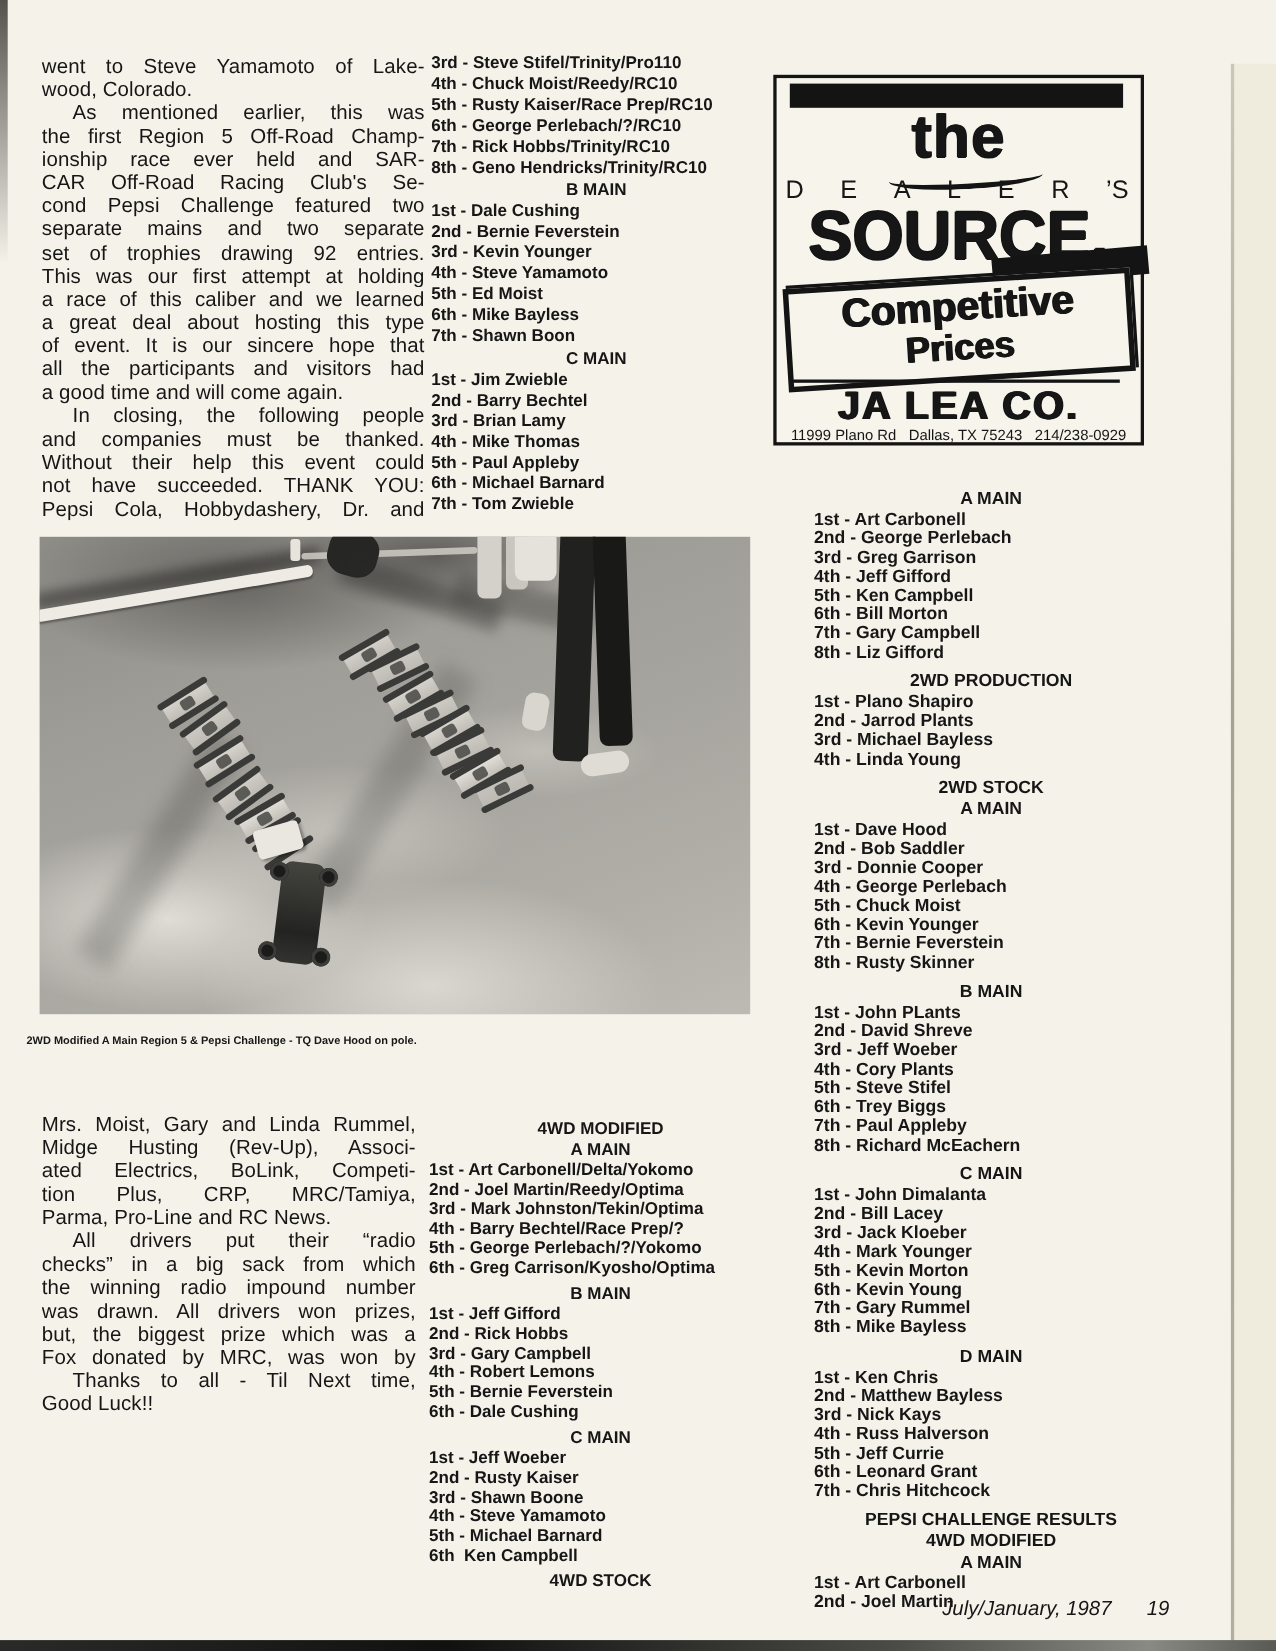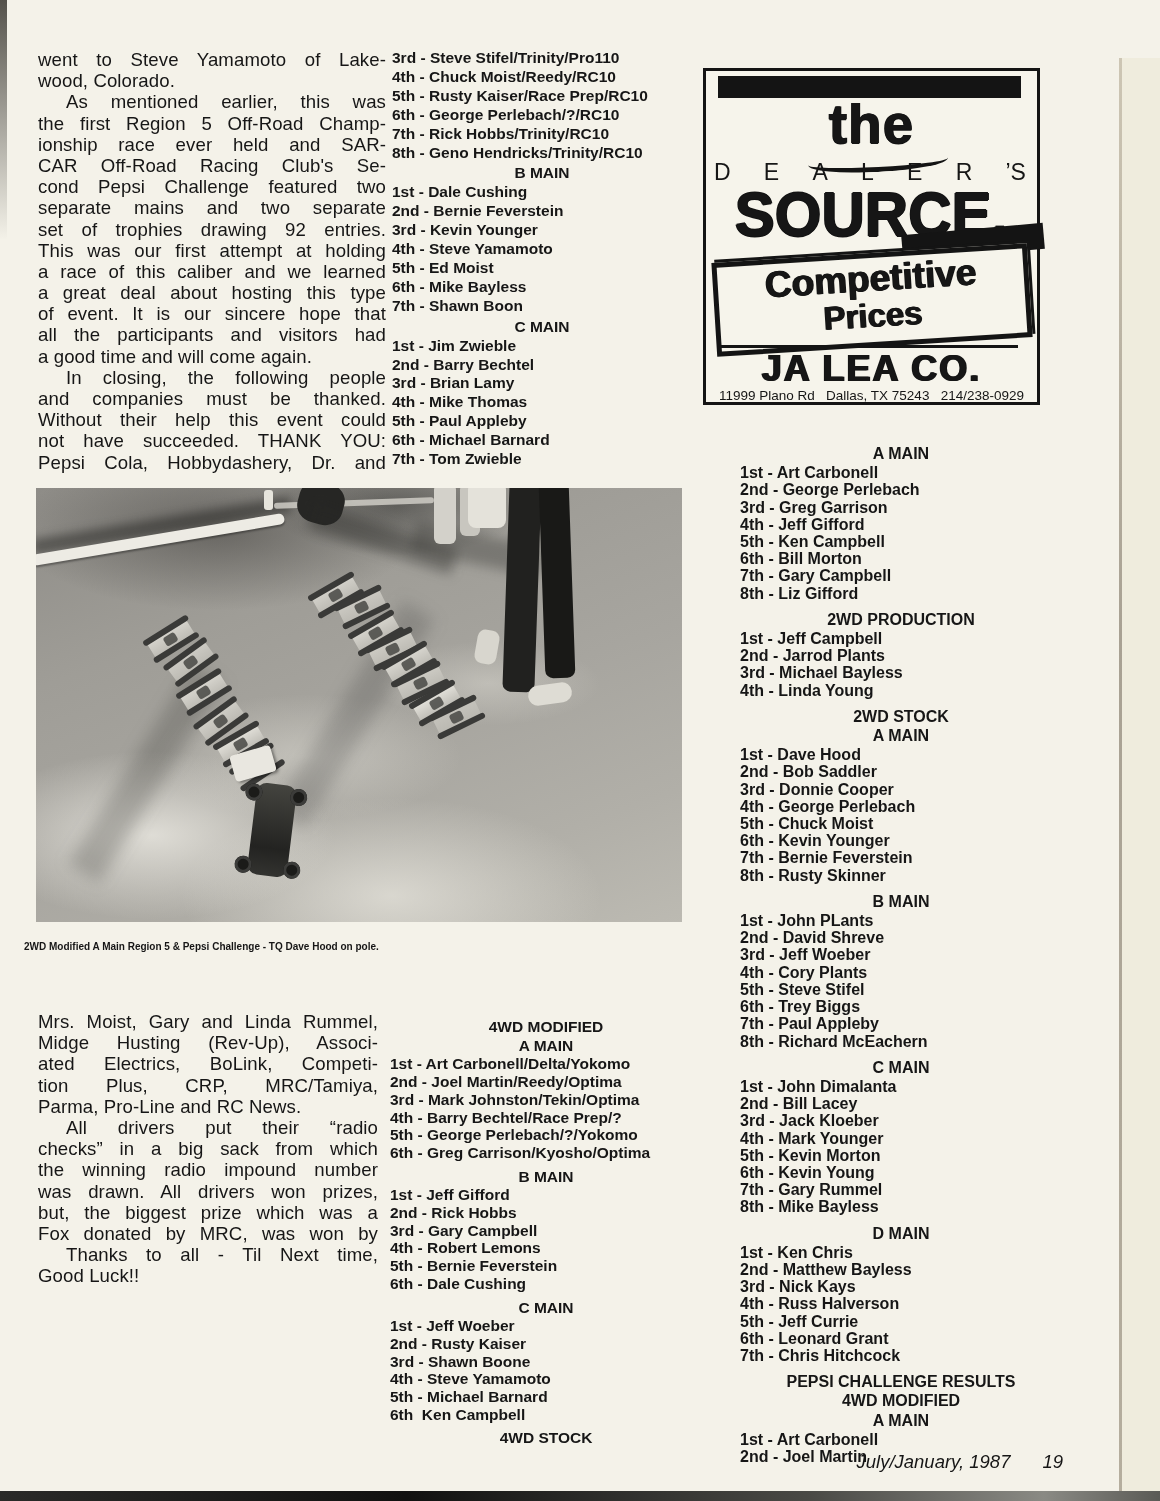--- a/index.html
+++ b/index.html
@@ -185,21 +185,21 @@
       <div class="lh">A MAIN</div>
       <div class="le">1st - Art Carbonell</div>
       <div class="le">2nd - George Perlebach</div>
       <div class="le">3rd - Greg Garrison</div>
       <div class="le">4th - Jeff Gifford</div>
       <div class="le">5th - Ken Campbell</div>
       <div class="le">6th - Bill Morton</div>
       <div class="le">7th - Gary Campbell</div>
       <div class="le">8th - Liz Gifford</div>
       <div class="lh">2WD PRODUCTION</div>
-      <div class="le">1st - Jeff Campbell</div>
+      <div class="le">1st - Plano Shapiro</div>
       <div class="le">2nd - Jarrod Plants</div>
       <div class="le">3rd - Michael Bayless</div>
       <div class="le">4th - Linda Young</div>
       <div class="lh">2WD STOCK</div>
       <div class="lh tight">A MAIN</div>
       <div class="le">1st - Dave Hood</div>
       <div class="le">2nd - Bob Saddler</div>
       <div class="le">3rd - Donnie Cooper</div>
       <div class="le">4th - George Perlebach</div>
       <div class="le">5th - Chuck Moist</div>

